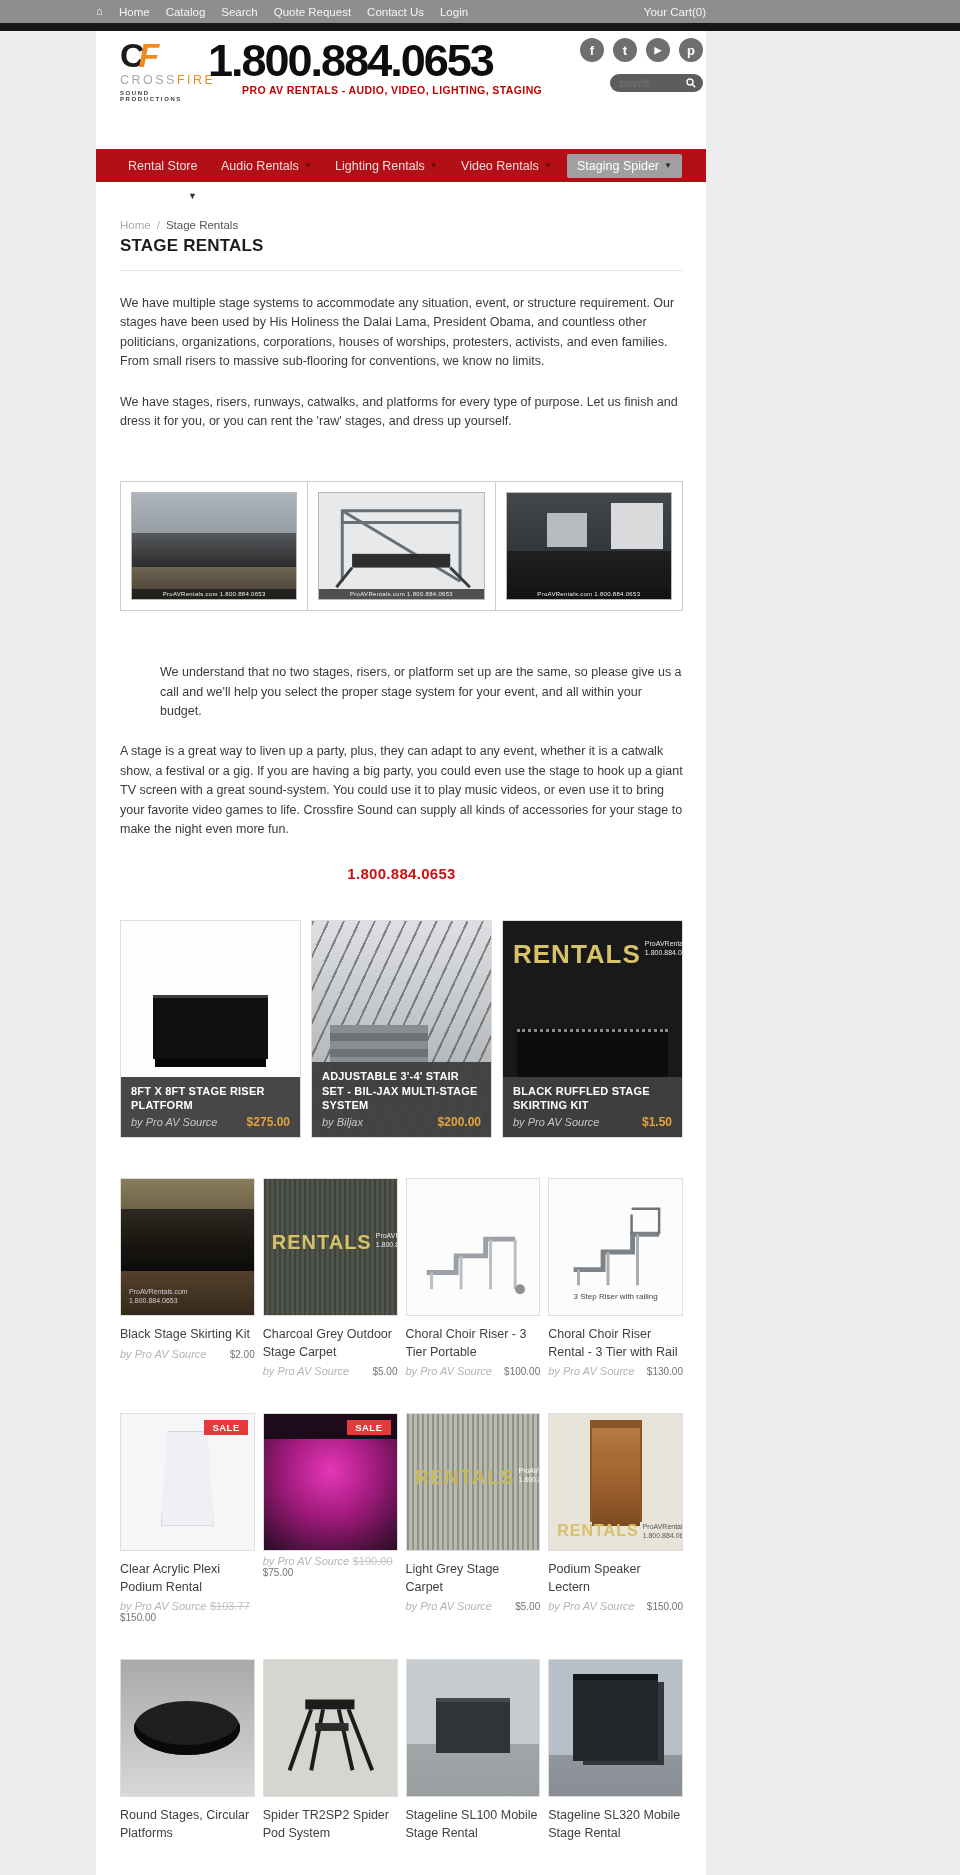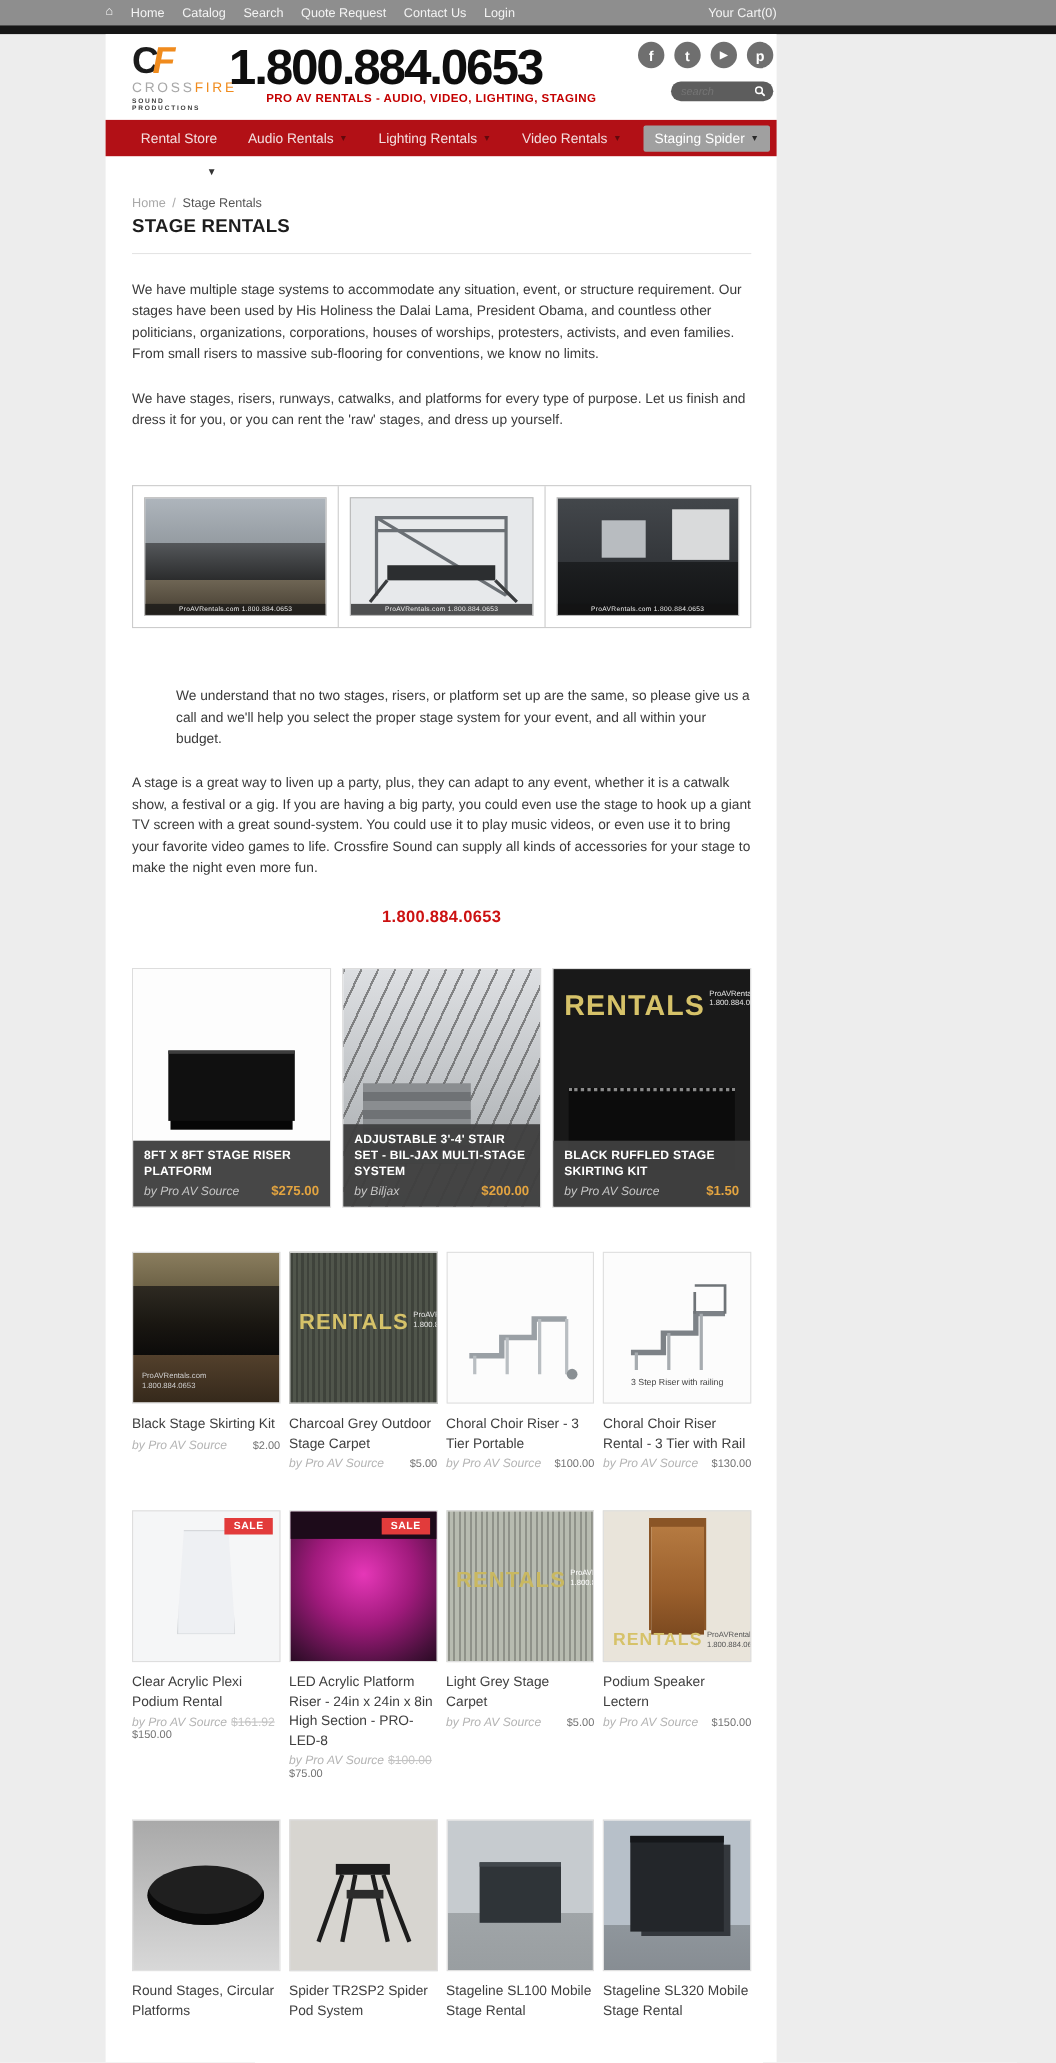--- a/index.html
+++ b/index.html
@@ -29,21 +29,21 @@
   .logo-tag { font-size:6px; letter-spacing:1.6px; color:#3c3c3c; font-weight:bold; margin-top:3px; }
   .phone-big { position:absolute; left:112px; top:4px; font-size:45px; font-weight:800; letter-spacing:-2px; color:#0e0e0e; }
   .header-subtitle { position:absolute; left:146px; top:53px; color:#c40000; font-weight:bold; font-size:10.5px; letter-spacing:0.4px; }
   .social { position:absolute; right:3px; top:7px; display:flex; gap:9px; }
   .social-icon { width:24px; height:24px; border-radius:50%; background:#6f6f6f; color:#fff; display:flex; align-items:center; justify-content:center; font-size:13px; font-weight:bold; cursor:pointer; }
   .searchbox { position:absolute; right:3px; top:43px; width:93px; height:18px; background:#5d5d5d; border-radius:9px; display:flex; align-items:center; padding:0 7px; }
   .searchbox input { flex:1; min-width:0; background:transparent; border:none; outline:none; color:#d8d8d8; font-size:10px; font-style:italic; font-family:"Liberation Sans", sans-serif; }
   .search-ico { width:10px; height:10px; flex:0 0 auto; }
 
   
-  .nav { height:33px; background:#b21016; display:flex; align-items:center; padding:0 6px 0 24px; justify-content:space-between; }
+  .nav { height:33px; background:#b21016; display:flex; align-items:center; padding:0 24px 0 24px; justify-content:space-between;margin-top:40px; }
   .nav-item { color:#f3dede; font-size:12.5px; cursor:pointer; display:flex; align-items:center; gap:5px; padding:4px 8px; }
   .nav-item .arrow { font-size:8px; color:rgba(0,0,0,0.45); }
   .nav-item.active { background:#a0a0a0; color:#ffffff; border-radius:2px; padding:5px 10px; }
   .nav-item.active .arrow { color:#2a2a2a; }
   .stray-arrow { margin:9px 0 0 92px; font-size:9px; color:#333; height:12px; }
 
   
   .content { padding:0 23px 0 24px; }
   .breadcrumb { margin-top:16px; font-size:11.5px; color:#a9a9a9; display:flex; gap:6px; }
   .breadcrumb .current { color:#555; }
@@ -343,31 +343,30 @@
         </div>
 
         <div class="pcard">
           <div class="pimg i4">
             <div class="pod"></div>
             <div class="badge">SALE</div>
           </div>
           <div class="ptitle">Clear Acrylic Plexi Podium Rental</div>
           <div class="pmeta">
               <span class="pvendor">by Pro AV Source</span>
-              <span class="pold">$161.92</span>
+              <span class="pold">$103.77</span>
               <span class="pprice">$150.00</span>
             </div>
         </div>
 
         <div class="pcard">
           <div class="pimg i5">
             <div class="topbarr"></div>
             <div class="badge">SALE</div>
           </div>
-          <div class="ptitle">LED Acrylic Platform Riser - 24in x 24in x 8in High Section - PRO-LED-8</div>
           <div class="pmeta">
               <span class="pvendor">by Pro AV Source</span>
               <span class="pold">$100.00</span>
               <span class="pprice">$75.00</span>
             </div>
         </div>
 
         <div class="pcard">
           <div class="pimg i6">
             <div class="stripes"></div>

